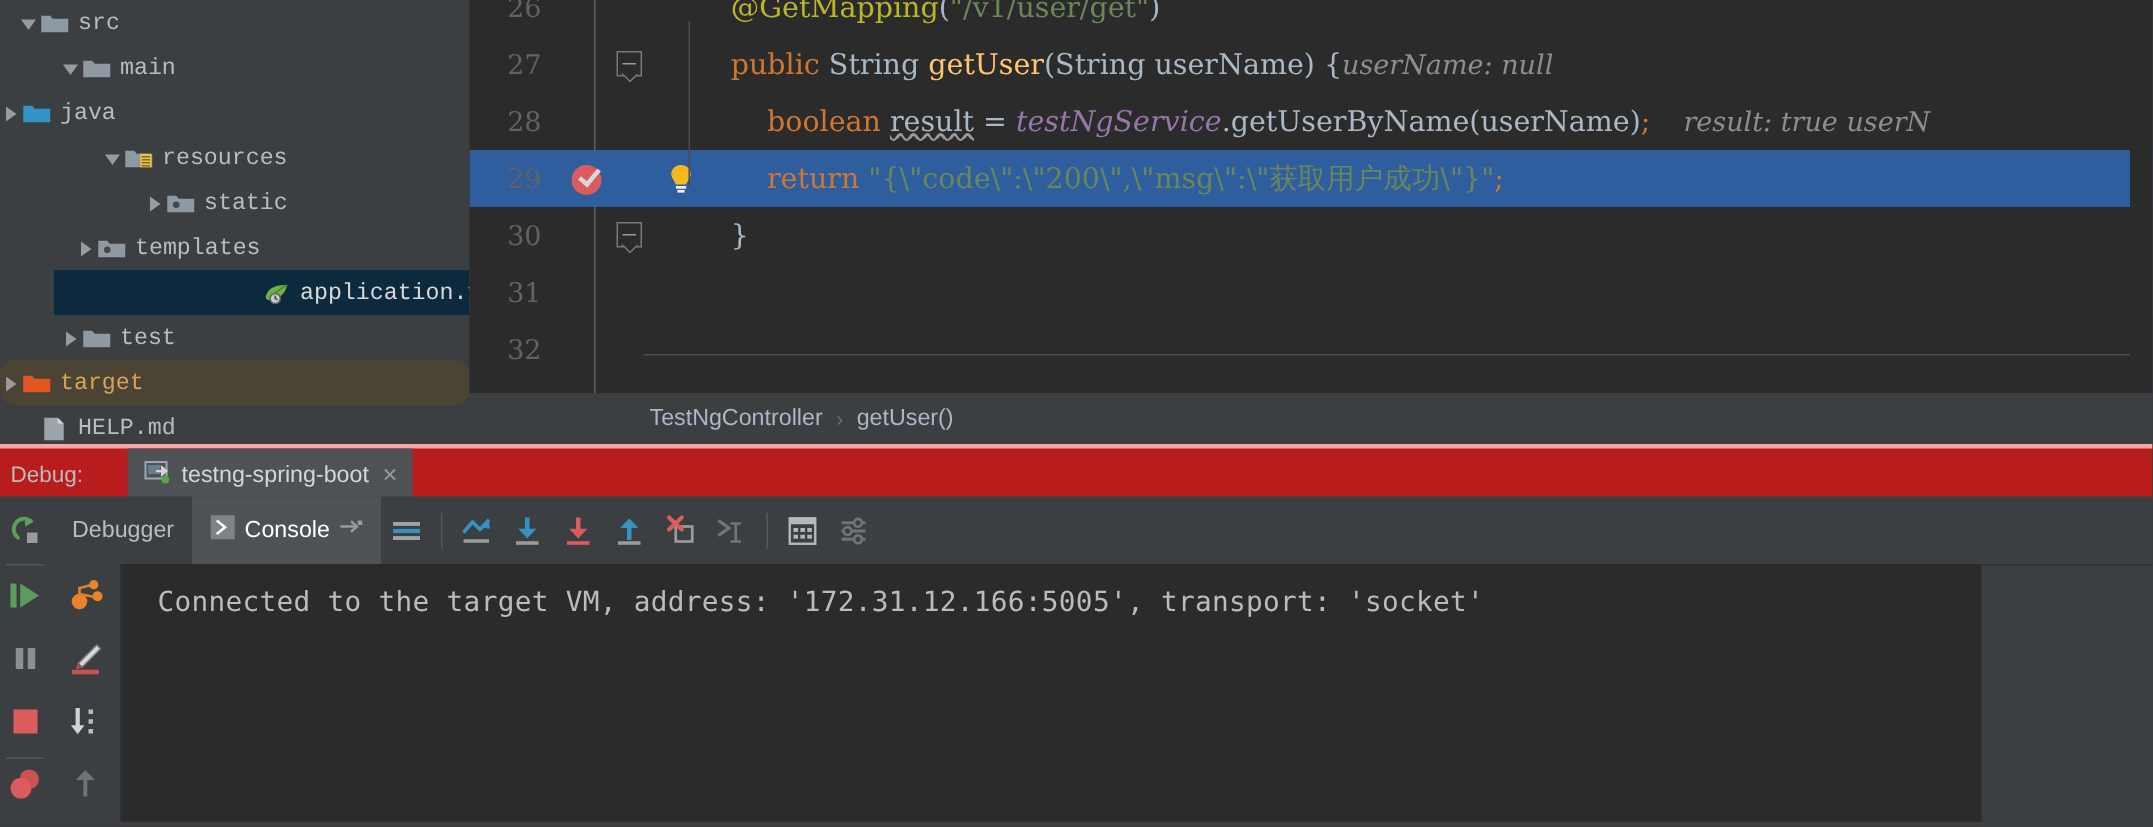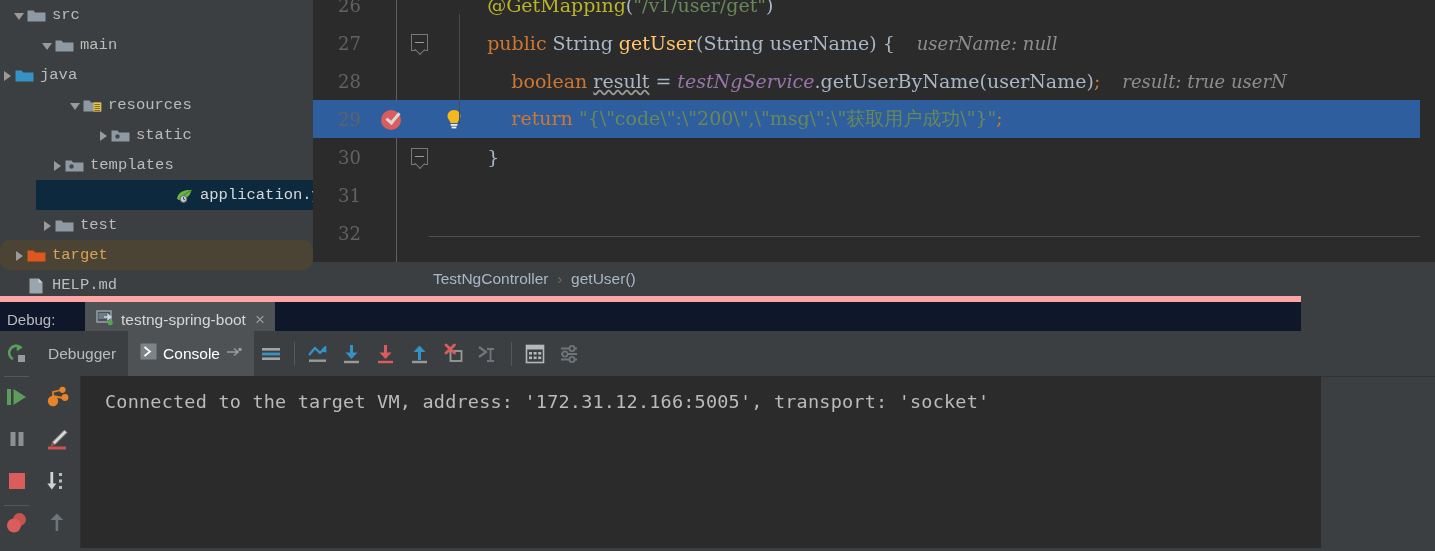--- a/index.html
+++ b/index.html
@@ -126,23 +126,23 @@
   #breadcrumb .sep { color: #6e6e6e; margin: 0 9px; font-size: 14px; }
 
   
   #stripe {
     position: absolute; left: 1420px; top: 0; width: 15px; height: 262px;
     background: #2b2b2b;
   }
 
   
   #debug-header {
-    position: absolute; left: 0; top: 296px; width: 1301px; height: 35px;
-    background: #0f172a; display: flex; align-items: center;
-    border-top: 6px solid #fca5a5;
+    position: absolute; left: 0; top: 296px; width: 1435px; height: 35px;
+    background: #b91c1c; display: flex; align-items: center;
+    border-top: 3px solid #fca5a5;
   }
   #debug-label {
     color: #bbbbbb; font-size: 15px; padding-left: 7px; width: 78px;
   }
   #run-tab {
     height: 35px; background: #4e5254; display: flex; align-items: center;
     padding: 0 8px 0 10px; box-sizing: border-box; gap: 7px;
   }
   #run-tab .tabname { color: #d6d6d6; font-size: 15.5px; }
   #run-tab .closex {
@@ -288,21 +288,21 @@
       </div>
       <div class="tree-row" style="padding-left: 40px;">
         <span class="arrow closed"></span>
         <span class="ficon">
           <svg width="19" height="17" viewBox="0 0 19 17">
             <path d="M0.5 3.5 h6 l1.6 2 h10.4 v9 h-18 z" fill="#8d99a3"></path>
           </svg>
         </span>
         <span class="tlabel">test</span>
       </div>
-      <div class="tree-row excluded" style="padding-left: 12px; border-radius: 10px;">
+      <div class="tree-row excluded" style=" border-radius: 10px;">
         <span class="arrow closed"></span>
         <span class="ficon">
           <svg width="19" height="17" viewBox="0 0 19 17">
             <path d="M0.5 3.5 h6 l1.6 2 h10.4 v9 h-18 z" fill="#e0561f"></path>
           </svg>
         </span>
         <span class="tlabel">target</span>
       </div>
       <div class="tree-row" style="padding-left: 12px;">
         <span class="arrow none"></span>
@@ -327,21 +327,21 @@
       </div>
       <div class="code-line" style="top: 24px;">
         <span class="ln">27</span>
         <span class="gutter-icons"></span>
         <span class="foldcol">
           <span class="fold-box" style="top: 10px;">
             <span class="tip"></span>
           </span>
         </span>
         <span class="codetxt"><span class="plain">    </span><span class="kw">public</span><span class="plain"> </span><span class="cls">String</span><span class="plain"> </span><span class="mth">getUser</span><span class="plain">(</span><span class="cls">String</span><span class="plain"> userName) {</span></span>
-        <span class="hintv" style="margin-left: 22px;">userName: null</span>
+        <span class="hintv" style="">userName: null</span>
       </div>
       <div class="code-line" style="top: 62px;">
         <span class="ln">28</span>
         <span class="gutter-icons"></span>
         <span class="foldcol"></span>
         <span class="codetxt"><span class="plain">        </span><span class="kw">boolean</span><span class="plain"> </span><span class="plain" style="text-decoration: underline wavy rgb(154, 154, 154);">result</span><span class="plain"> = </span><span class="fld">testNgService</span><span class="plain">.getUserByName(userName)</span><span class="semi">;</span></span>
         <span class="hintv" style="margin-left: 22px;">result: true    userN</span>
       </div>
       <div class="code-line hl" style="top: 100px;">
         <span class="ln">29</span>

